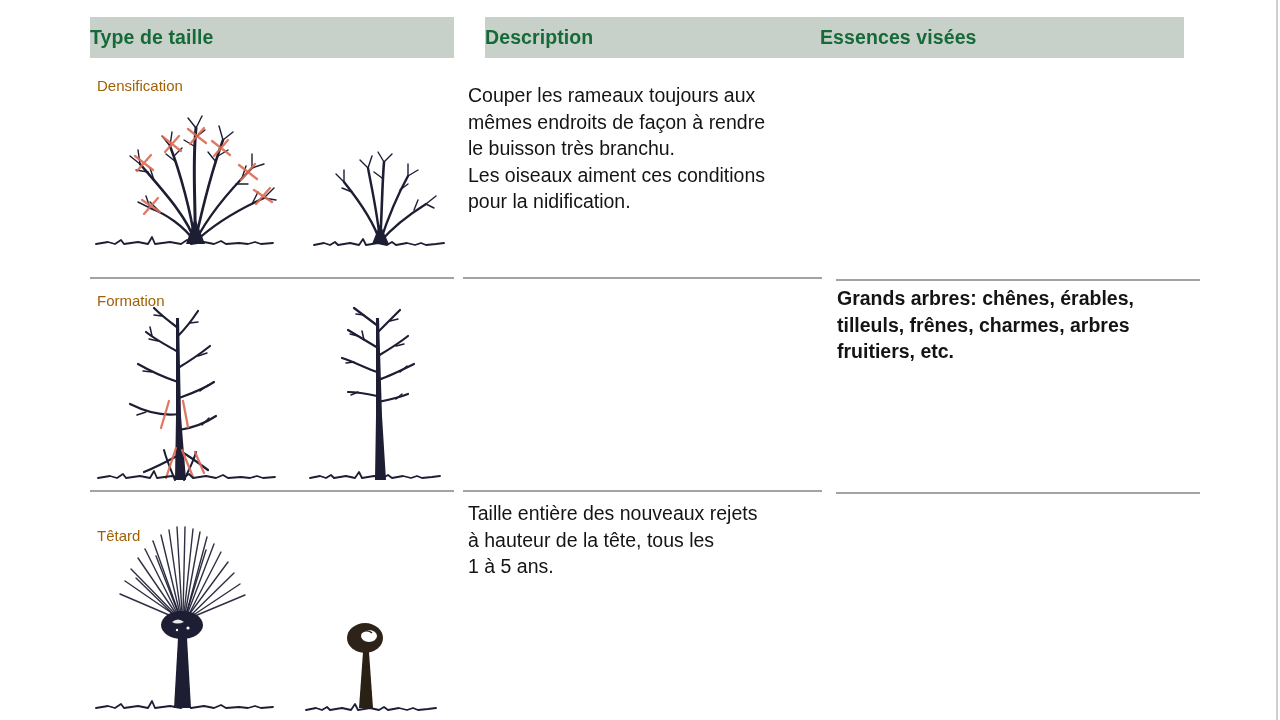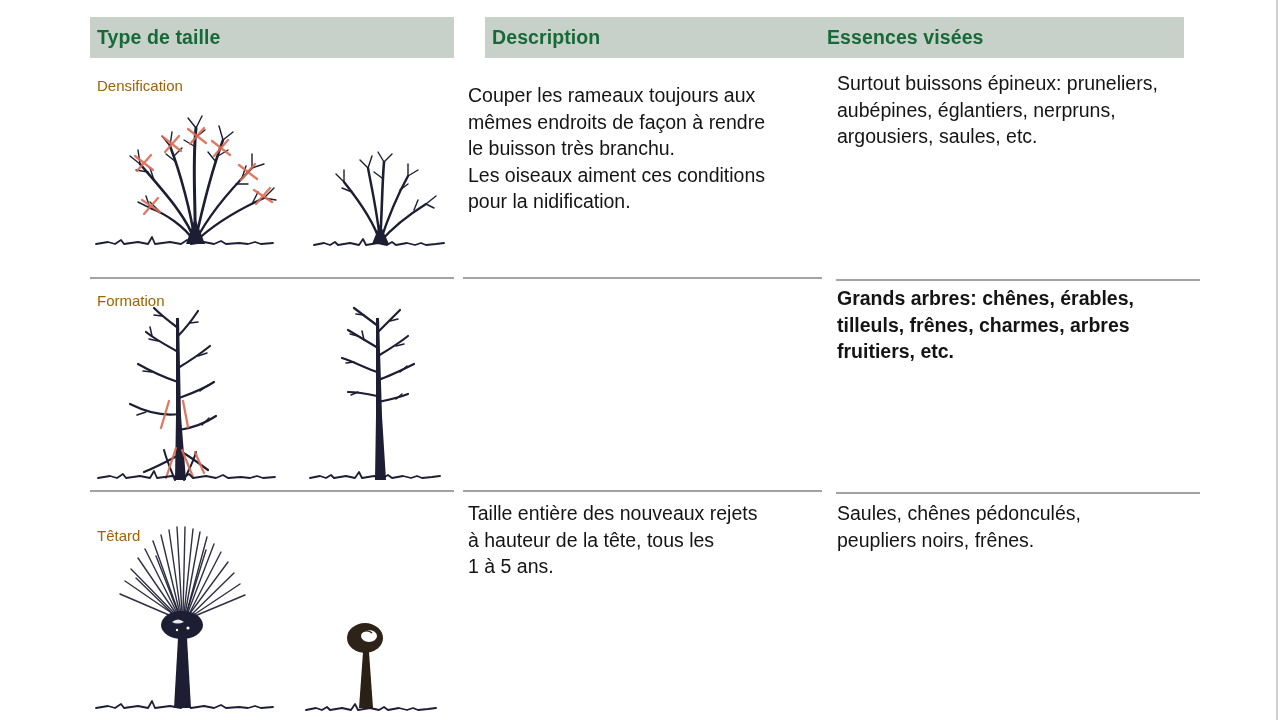--- a/index.html
+++ b/index.html
@@ -2,21 +2,21 @@
 <html><head>
 <meta charset="utf-8">
 <style>
   html,body{margin:0;padding:0;background:#ffffff;}
   .page{
     position:relative;width:1280px;height:720px;background:#ffffff;
     overflow:hidden;font-family:"Liberation Sans",sans-serif;color:#141414;
   }
   .band{position:absolute;top:17px;height:41px;background:#c7d1c9;}
   .band .hlabel{
-    display:block;line-height:41px;padding-left:7px;
+    display:block;line-height:41px;
     color:#156a38;font-weight:bold;font-size:19.5px;letter-spacing:.1px;
   }
   .band1{left:90px;width:364px;}
   .band2{left:485px;width:399px;}
   .band3{left:820px;width:364px;}
   .rowtitle{
     position:absolute;left:97px;font-size:15px;line-height:24px;color:#a16207;
   }
   .cell{
     position:absolute;font-size:19.5px;line-height:26.5px;color:#141414;
@@ -49,23 +49,20 @@
   <div class="band band3">
     <span class="hlabel">Essences visées</span>
   </div>
 
   <div class="rowtitle" style="top:74px;">Densification</div>
   <div class="cell desc" style="top:70px;margin-top:12px;">Couper les rameaux toujours aux
 mêmes endroits de façon à rendre
 le buisson très branchu.
 Les oiseaux aiment ces conditions
 pour la nidification.</div>
-  <div class="cell ess" style="top:70px;">Surtout buissons épineux: pruneliers,
-aubépines, églantiers, nerpruns,
-argousiers, saules, etc.</div>
 
   <svg class="illus" style="top:106px;" width="372" height="154" viewBox="0 0 372 154">
 
     <g>
       <path class="ink" stroke-width="2.6" d="M103,136 C96,112 72,86 48,58"></path>
       <path class="ink" stroke-width="1.4" d="M48,58 l-10,-8 M48,58 l-2,-14 M56,66 l-12,-2 M62,74 l-4,-12"></path>
       <path class="ink" stroke-width="2.6" d="M103,136 C99,106 88,66 78,40"></path>
       <path class="ink" stroke-width="1.4" d="M78,40 l-8,-10 M78,40 l2,-14 M84,56 l-10,-8 M82,50 l8,-8"></path>
       <path class="ink" stroke-width="3" d="M103,136 C104,100 100,60 104,22"></path>
       <path class="ink" stroke-width="1.4" d="M104,22 l-8,-10 M104,22 l6,-12 M102,40 l-10,-6 M103,32 l10,-8"></path>
@@ -178,22 +175,20 @@
   </svg>
 
   <div class="hr c1" style="top:490px;"></div>
   <div class="hr c2" style="top:490px;"></div>
   <div class="hr c3" style="top:492px;"></div>
 
   <div class="rowtitle" style="top:524px;">Têtard</div>
   <div class="cell desc" style="top:500px;">Taille entière des nouveaux rejets
 à hauteur de la tête, tous les
 1 à 5 ans.</div>
-  <div class="cell ess" style="top:500px;">Saules, chênes pédonculés,
-peupliers noirs, frênes.</div>
 
   <svg class="illus" style="top:526px;" width="372" height="190" viewBox="0 0 372 190">
 
     <g>
       <path class="shoot" d="M84,92 L28,68"></path>
       <path class="shoot" d="M84,90 L33,55"></path>
       <path class="shoot" d="M85,90 L39,43"></path>
       <path class="shoot" d="M85,89 L46,32"></path>
       <path class="shoot" stroke-width="1.8" d="M86,89 L53,23"></path>
       <path class="shoot" d="M87,88 L61,15"></path>

